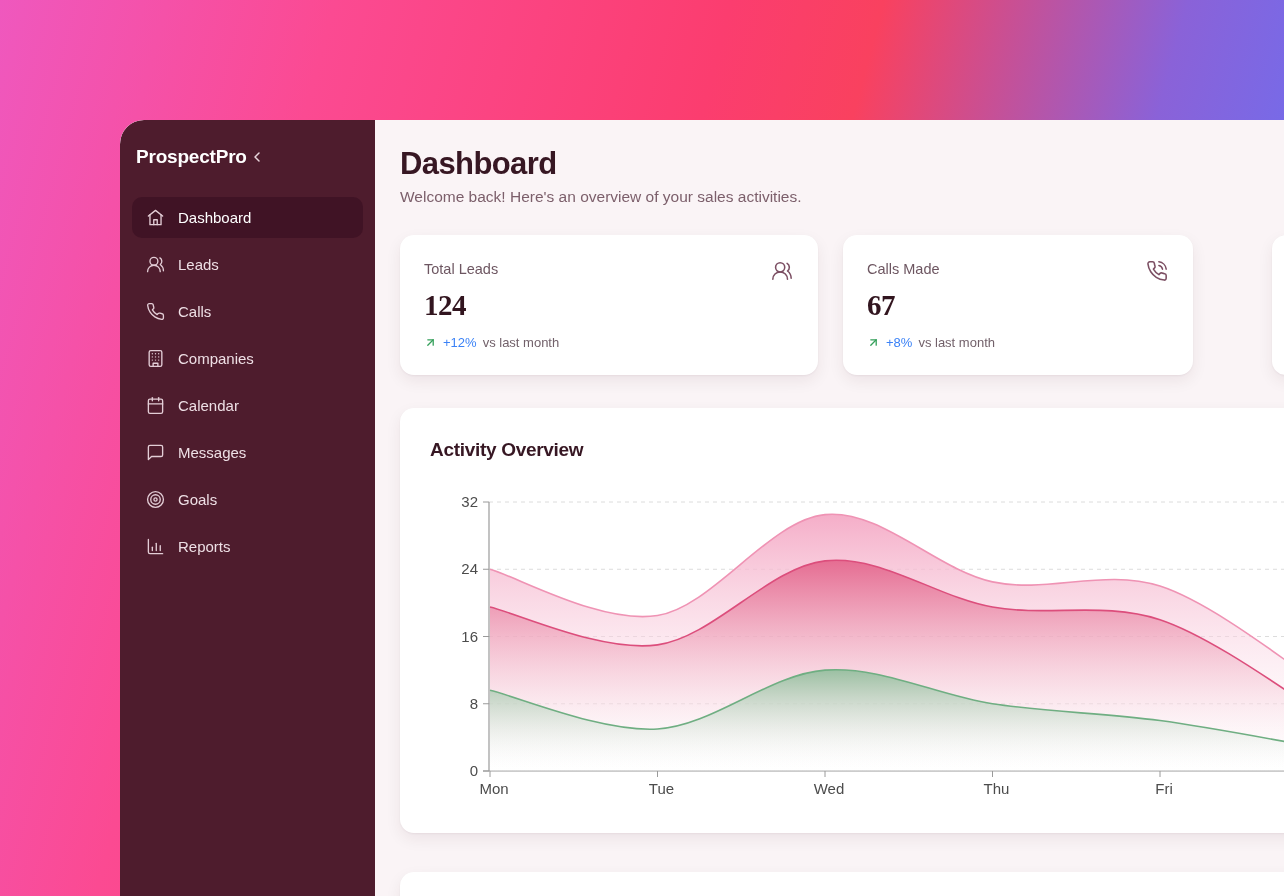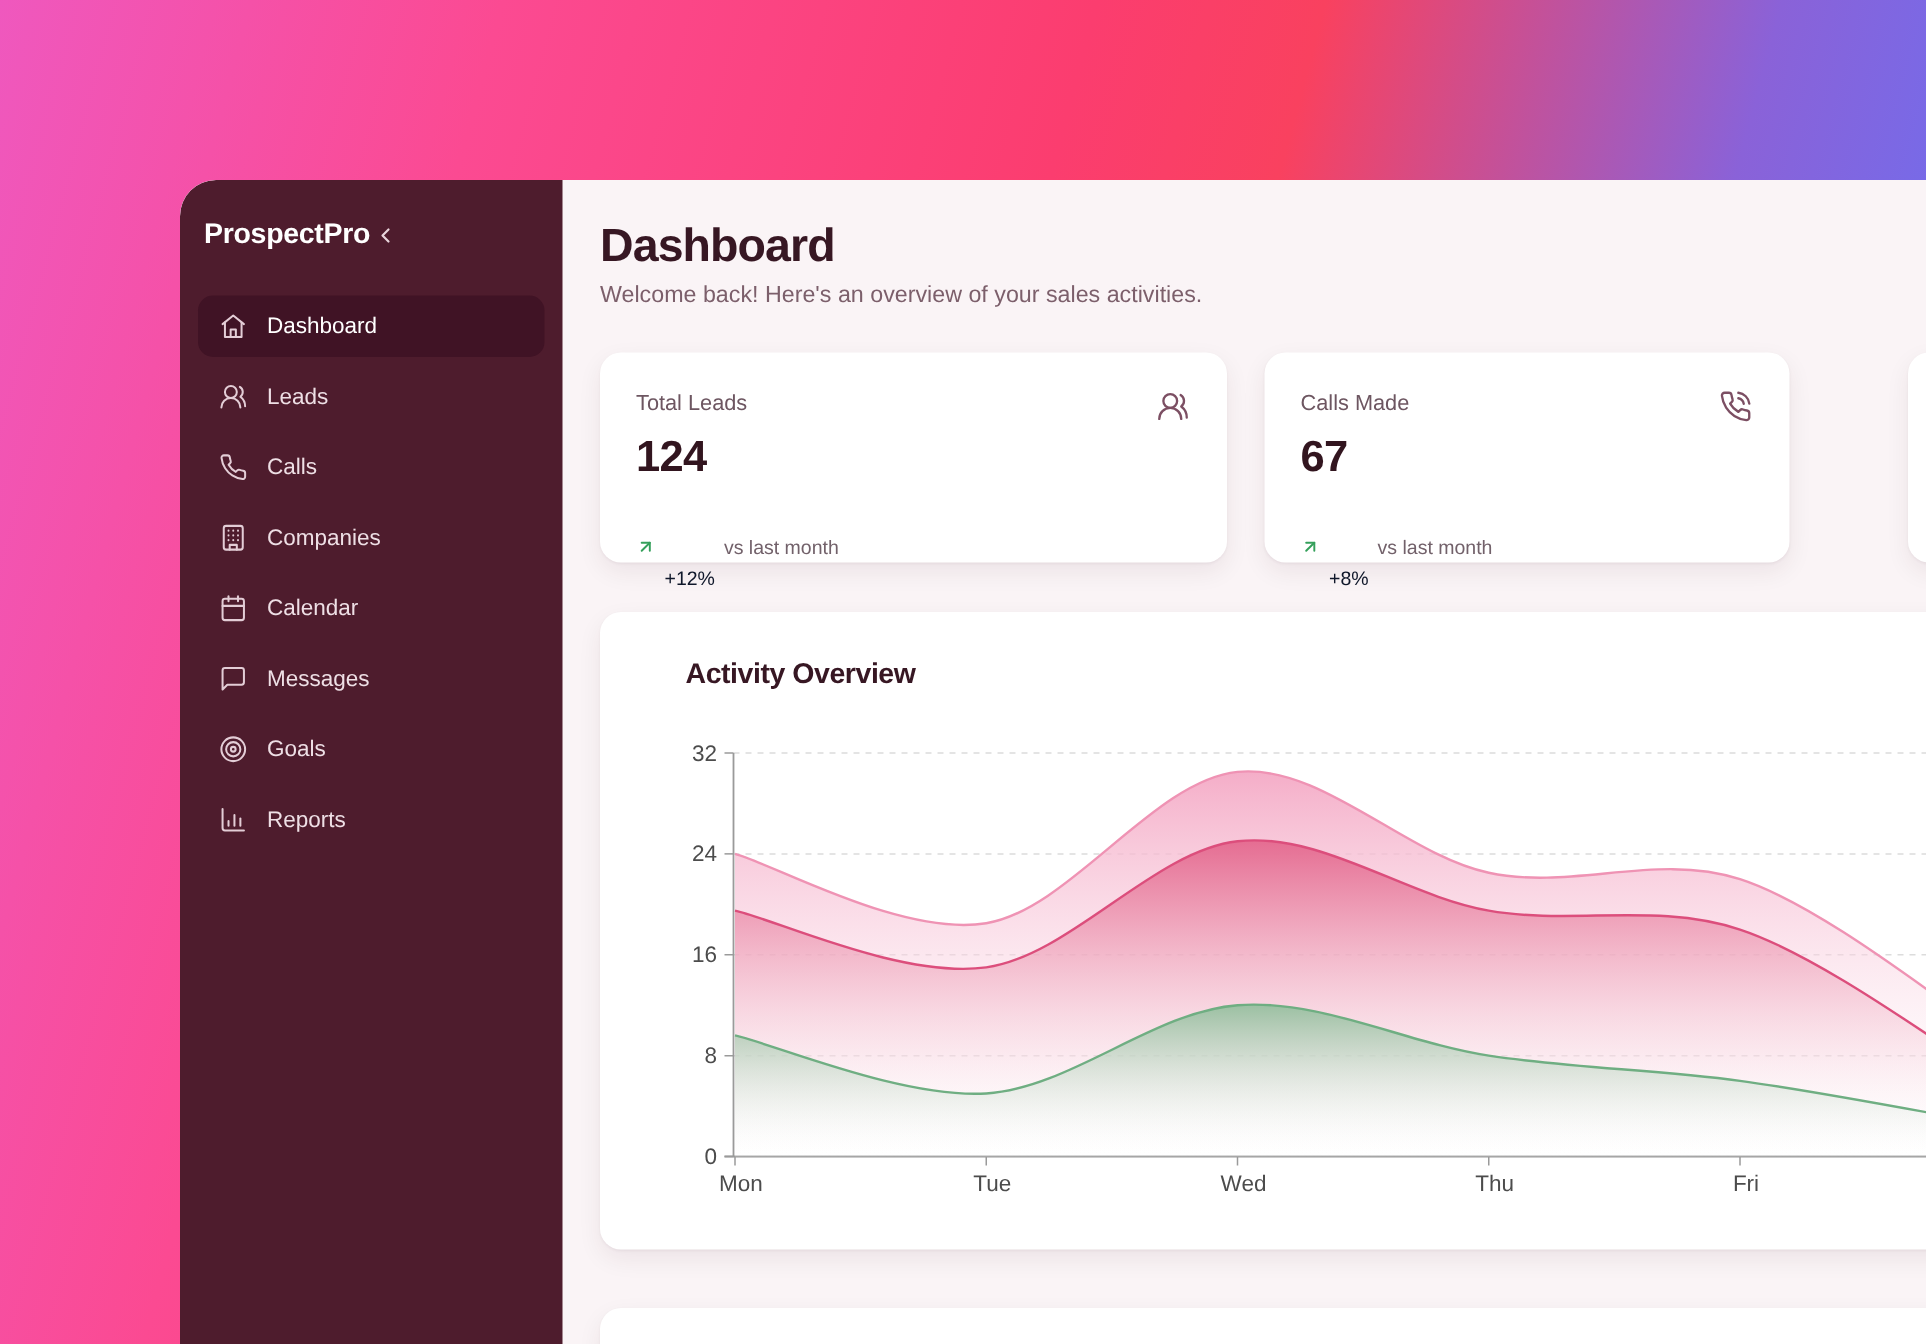--- a/index.html
+++ b/index.html
@@ -41,32 +41,32 @@
     color:#371723; letter-spacing:-0.6px;
   }
   .page-subtitle { position:absolute; left:25px; top:68px; font-size:15.5px; color:#7c5f6b; }
   .cards-row { position:absolute; left:25px; top:115px; height:140px; }
   .card {
     position:absolute; top:0; height:140px; background:#ffffff; border-radius:14px;
     box-shadow:0 1px 2px rgba(60,20,35,.05), 0 6px 16px rgba(60,20,35,.07);
   }
   .stat-card { padding:26px 32px 0 24px; }
   .stat-label { font-size:14.5px; color:#6d5661; }
-  .stat-value { margin-top:12px; font-size:29px; font-weight:800; color:#32151f; letter-spacing:-0.5px; }
+  .stat-value { margin-top:12px; font-size:29px; font-weight:800; color:#32151f; letter-spacing:-0.5px;font-family:Liberation Serif, serif; }
   .stat-trend { margin-top:13px; display:flex; align-items:center; gap:6px; font-size:13px; }
-  .trend-pct { color:#0f172a;margin-top:43px; }
+  .trend-pct { color:#3b82f6; }
   .trend-note { color:#72616a; }
   .trend-arrow { display:flex; color:#35a05b; }
   .stat-icon { position:absolute; right:25px; top:25px; color:#7c4f63; display:flex; }
   .chart-card {
     position:absolute; left:25px; top:288px; width:930px; height:425px;
     background:#ffffff; border-radius:14px;
     box-shadow:0 1px 2px rgba(60,20,35,.05), 0 6px 16px rgba(60,20,35,.07);
   }
-  .chart-title { position:absolute; left:30px; top:31px; font-size:19px; font-weight:800; color:#371723; letter-spacing:-0.3px;margin-left:27px; }
+  .chart-title { position:absolute; left:30px; top:31px; font-size:19px; font-weight:800; color:#371723; letter-spacing:-0.3px; }
   .chart-svg { position:absolute; left:30px; top:62px; }
   .chart-svg text { font-family:"Liberation Sans", sans-serif; font-size:15px; fill:#4c4c4c; }
   .bottom-card {
     position:absolute; left:25px; top:752px; width:930px; height:190px;
     background:#ffffff; border-radius:14px;
     box-shadow:0 1px 2px rgba(60,20,35,.05), 0 6px 16px rgba(60,20,35,.07);
   }
 </style>
 </head>
 <body>

